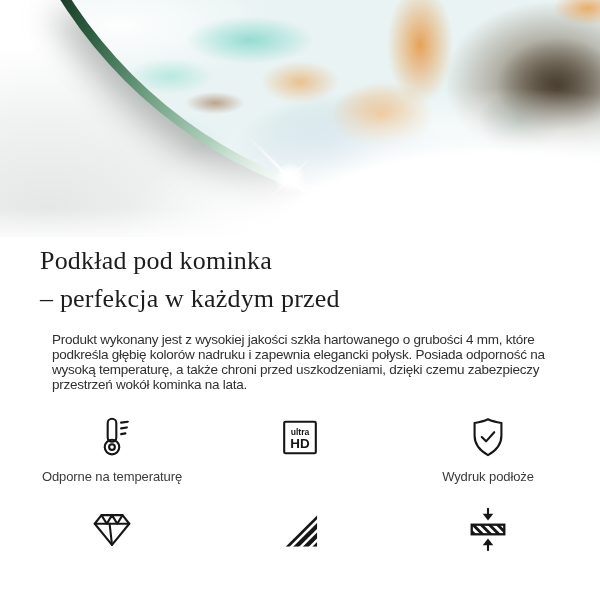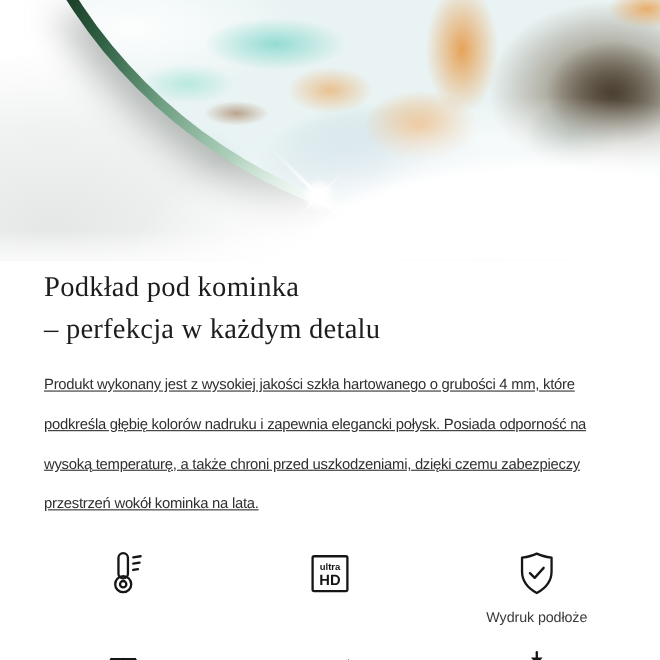--- a/index.html
+++ b/index.html
@@ -64,22 +64,22 @@
     background:linear-gradient(90deg, rgba(255,255,255,0) 0%, #fff 50%, rgba(255,255,255,0) 100%);
   }
   
   .content{padding:0 40px;}
   .page-title{
     margin:5px 0 0;font-family:"Liberation Serif","DejaVu Serif",serif;
     font-weight:400;font-size:26px;line-height:38px;color:#1d1d1d;letter-spacing:0.2px;
   }
   .page-title span{display:block;}
   .product-desc{
-    margin:14px 0 0;width:524px;font-size:13.5px;line-height:36px;
-    color:#303030;letter-spacing:-0.25px;text-decoration:underline;
+    margin:14px 12px 0;width:524px;font-size:13.5px;line-height:15px;
+    color:#303030;letter-spacing:-0.25px;
   }
   
   .features{
     display:grid;grid-template-columns:repeat(3,1fr);
     padding:0 18px;margin-top:22px;row-gap:22px;
   }
   .feature{display:flex;flex-direction:column;align-items:center;}
   .ficon{height:47px;display:flex;align-items:flex-start;justify-content:center;}
   .flabel{margin-top:8px;font-size:13px;color:#3a3a3a;letter-spacing:-0.1px;}
   .ink{stroke:#161616;fill:none;stroke-width:2.2;stroke-linecap:round;stroke-linejoin:round;}
@@ -98,38 +98,39 @@
   <div class="sparkle">
     <span class="ray-long"></span>
       <span class="ray-short"></span>
       <span class="core"></span>
   </div>
 </div>
 
 <div class="content">
   <h1 class="page-title">
     <span>Podkład pod kominka</span>
-    <span>– perfekcja w każdym detalu</span>
+    <span>– perfekcja w każdym przed</span>
   </h1>
   <p class="product-desc">Produkt wykonany jest z wysokiej jakości szkła hartowanego o grubości 4 mm, które podkreśla głębię kolorów nadruku i zapewnia elegancki połysk. Posiada odporność na wysoką temperaturę, a także chroni przed uszkodzeniami, dzięki czemu zabezpieczy przestrzeń wokół kominka na lata.</p>
 </div>
 
 <div class="features">
 
   <div class="feature">
     <div class="ficon">
       <svg width="46" height="47" viewBox="0 0 48 48">
         <rect class="ink" x="19.5" y="4.5" width="9" height="24" rx="4.5"></rect>
         <circle class="ink" cx="24" cy="34" r="7.6"></circle>
         <circle class="ink" cx="24" cy="34" r="3" stroke-width="2"></circle>
         <line class="ink" x1="33.5" y1="8.5" x2="40.5" y2="7.5" stroke-width="2"></line>
         <line class="ink" x1="33.5" y1="14.5" x2="39.5" y2="13.5" stroke-width="2"></line>
         <line class="ink" x1="33.5" y1="20.5" x2="38" y2="19.7" stroke-width="2"></line>
       </svg>
     </div>
+    <div class="flabel">Odporne na temperaturę</div>
   </div>
 
   <div class="feature">
     <div class="ficon">
       <svg width="46" height="47" viewBox="0 0 48 48">
         <rect class="ink" x="7.5" y="7.5" width="33" height="33" rx="1.5" stroke-width="2.6"></rect>
         <text x="24" y="21" font-size="9" font-weight="bold" text-anchor="middle">ultra</text>
         <text x="24" y="35" font-size="14" font-weight="bold" text-anchor="middle">HD</text>
       </svg>
     </div>

